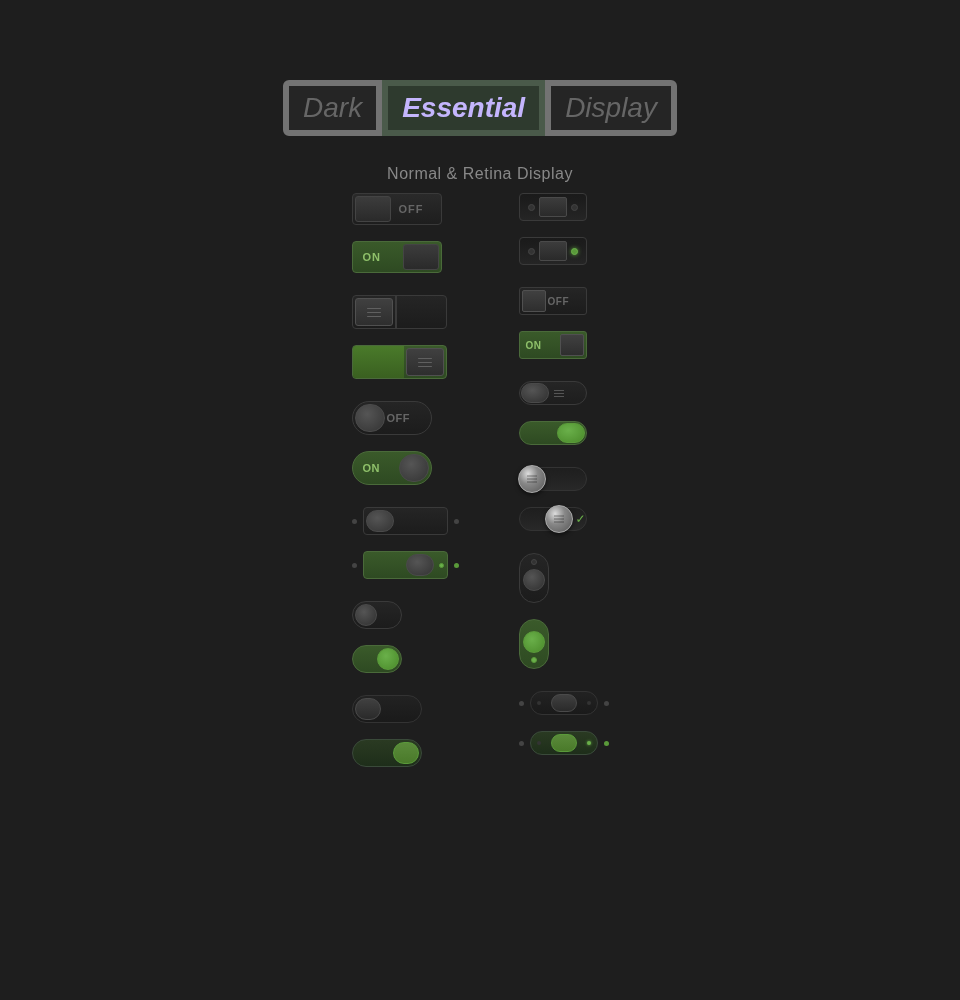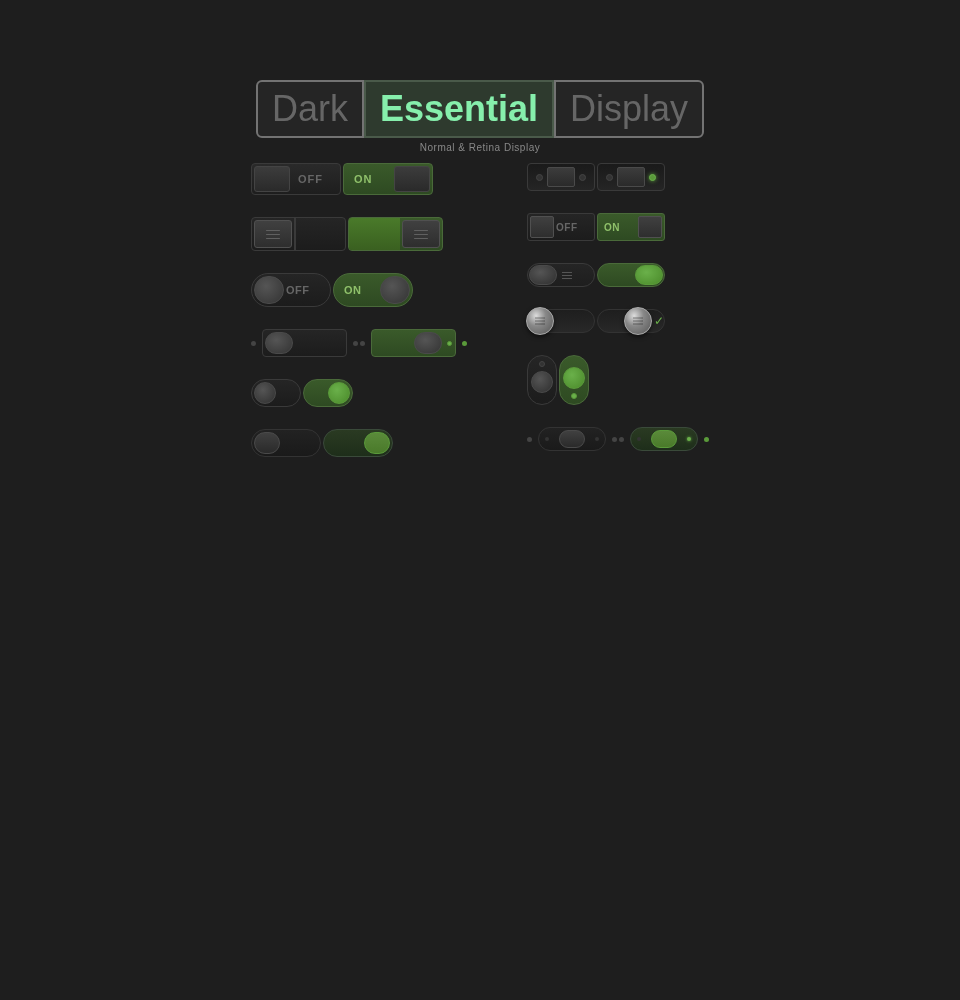--- a/index.html
+++ b/index.html
@@ -15,43 +15,44 @@
     }
 
     
     .title-area {
       margin-top: 80px;
       display: flex;
       align-items: center;
       gap: 0;
     }
     .title-word {
-      font-size: 36px;
+      font-size: 28px;
       font-weight: 300;
       color: #666;
       padding: 6px 14px;
-      border: 2px solid #737373;
+      border: 6px solid #737373;
       background: #252525;
+      font-style: italic;
     }
     .title-word.active {
-      color: #86efac;
+      color: #c4b5fd;
       font-weight: 700;
       background: #2e3a2e;
       border-color: #4a5a4a;
     }
     .title-word:first-child {
       border-radius: 6px 0 0 6px;
     }
     .title-word:last-child {
       border-radius: 0 6px 6px 0;
     }
 
     .subtitle {
-      margin-top: 4px;
-      font-size: 10px;
+      margin-top: 29px;
+      font-size: 16px;
       color: #888;
       letter-spacing: 0.5px;
     }
 
     
     .rect-switch-off {
       width: 90px;
       height: 32px;
       background: linear-gradient(180deg, #2a2a2a 0%, #1e1e1e 100%);
       border: 1px solid #3a3a3a;
@@ -677,22 +678,22 @@
       margin-top: 10px;
     }
     .col-switches {
       display: flex;
       flex-direction: column;
       gap: 22px;
       align-items: flex-start;
     }
     .switch-pair {
       display: flex;
-      flex-direction: row;
-      gap: 2px;
+      flex-direction: column;
+      gap: 16px;
     }
     .row-indicator {
       display: flex;
       align-items: center;
       gap: 6px;
     }
     .small-dot {
       width: 5px;
       height: 5px;
       border-radius: 50%;

